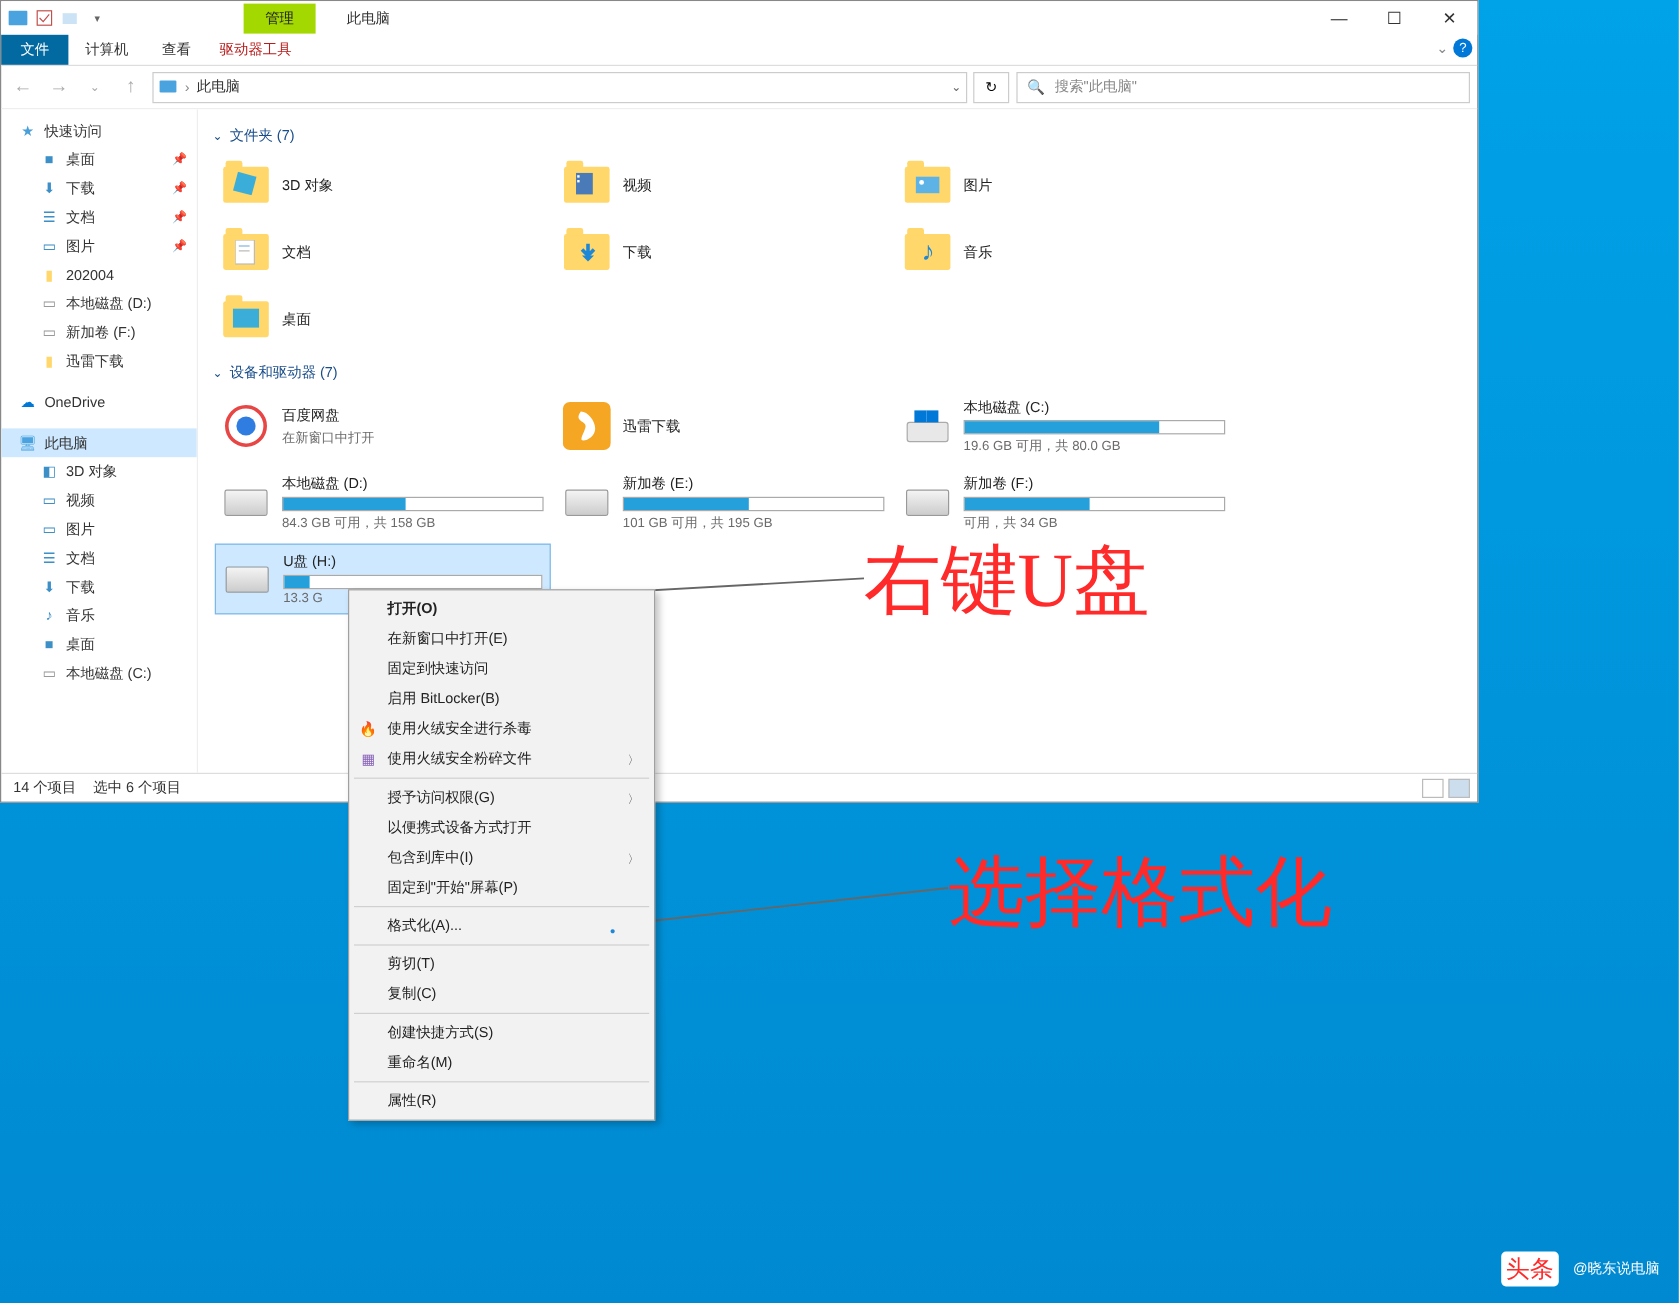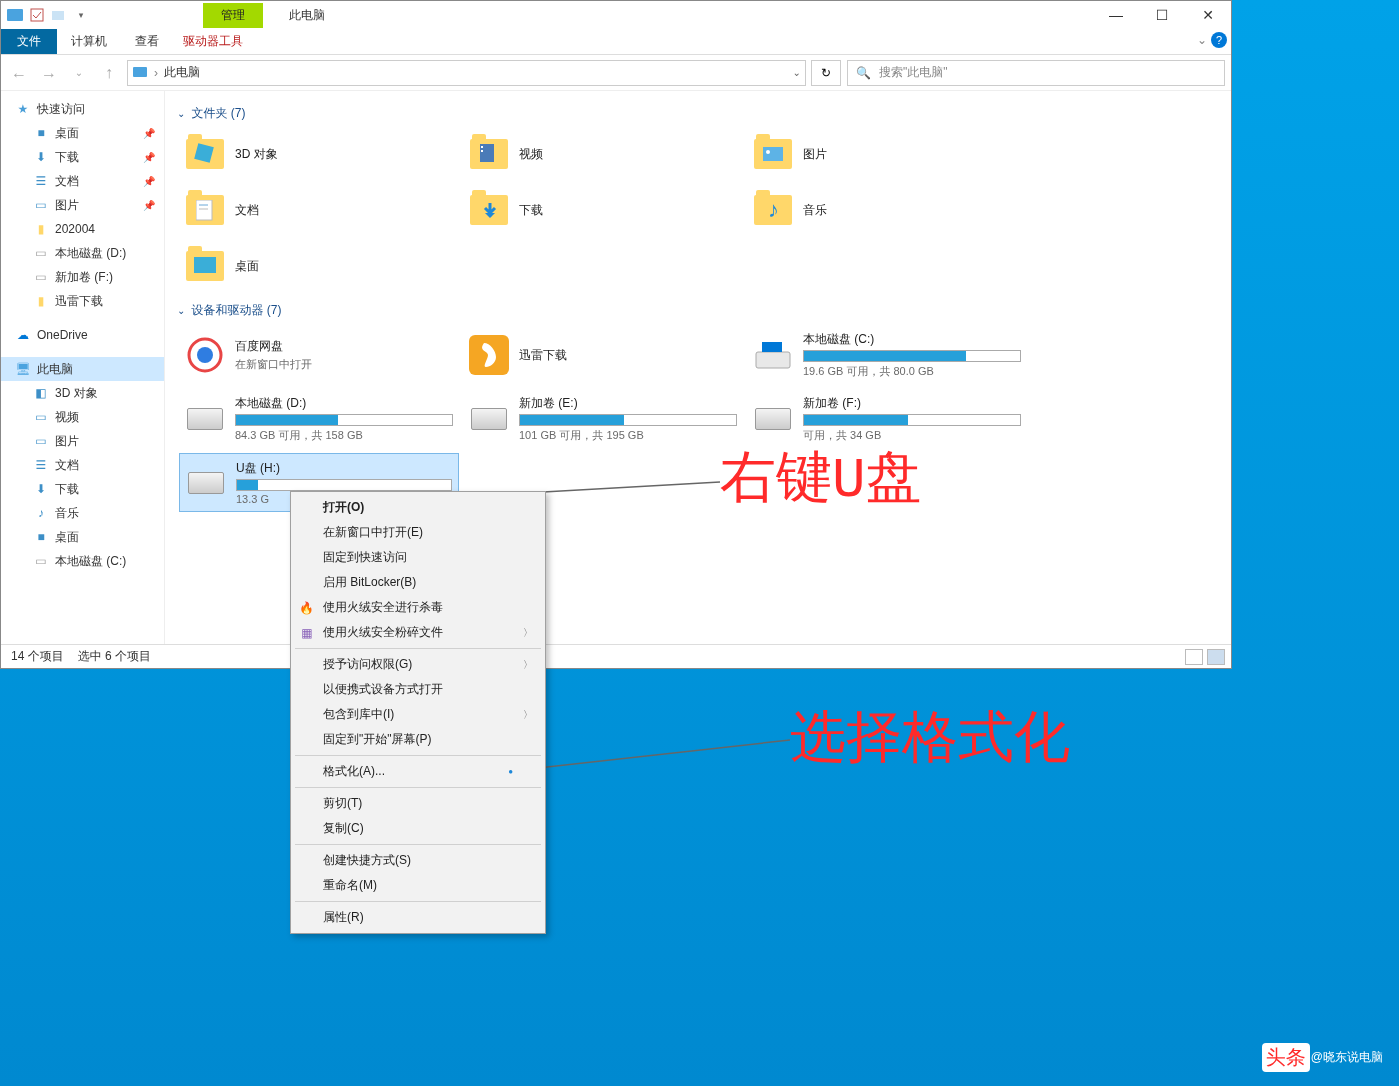--- a/index.html
+++ b/index.html
@@ -44,27 +44,27 @@
 .drive-icon{width:36px;height:22px;background:linear-gradient(#f4f4f4,#ccc);border:1px solid #999;border-radius:2px}
 .item-txt{display:flex;flex-direction:column;gap:2px;flex:1}
 .item-name{color:#222}
 .item-sub{color:#6a6a6a;font-size:11px}
 .bar{width:100%;height:12px;border:1px solid #aaa;background:#fff;position:relative}
 .bar-fill{height:100%;background:#26a0da}
 .status{height:24px;border-top:1px solid #ddd;display:flex;align-items:center;padding:0 10px;gap:14px;color:#333}
 .status-right{position:absolute;right:6px;display:flex;gap:4px}
 .view-btn{width:18px;height:16px;border:1px solid #bbb}
 .ctx{position:absolute;left:290px;top:491px;width:256px;background:#f2f2f2;border:1px solid #a0a0a0;box-shadow:3px 3px 6px rgba(0,0,0,.25);z-index:100;padding:3px 2px}
-.ctx-item{padding:4px 8px 4px 30px;color:#222;position:relative;display:flex;align-items:center}
+.ctx-item{padding:4px 8px 4px 30px;color:#222;position:relative;display:flex;align-items:flex-end}
 .ctx-item .arr{position:absolute;right:10px;font-size:10px;color:#555}
 .ctx-sep{height:1px;background:#d0d0d0;margin:3px 2px}
 .ctx-ico{position:absolute;left:6px;width:16px;height:16px;display:flex;align-items:center;justify-content:center}
-.anno{position:absolute;color:#ff2a2a;font-size:56px;font-weight:500;z-index:50;font-family:Liberation Mono, monospace}
+.anno{position:absolute;color:#ff2a2a;font-size:64px;font-weight:500;z-index:50;font-family:Liberation Serif, serif}
 .anno-arrow{position:absolute;z-index:49}
-.watermark{position:absolute;right:16px;bottom:14px;color:#fff;font-size:26px;font-weight:500;display:flex;align-items:center;gap:1px}
+.watermark{position:absolute;right:16px;bottom:14px;color:#fff;font-size:26px;font-weight:500;display:flex;align-items:center;gap:12px}
 .wm-logo{background:#fff;color:#ff2a2a;border-radius:4px;padding:1px 4px;font-size:20px}
 svg{display:block}
 </style>
 </head>
 <body>
 
 <div class="win">
   <div class="title-bar">
     <div class="qat">
       <span class="qat-icon">

